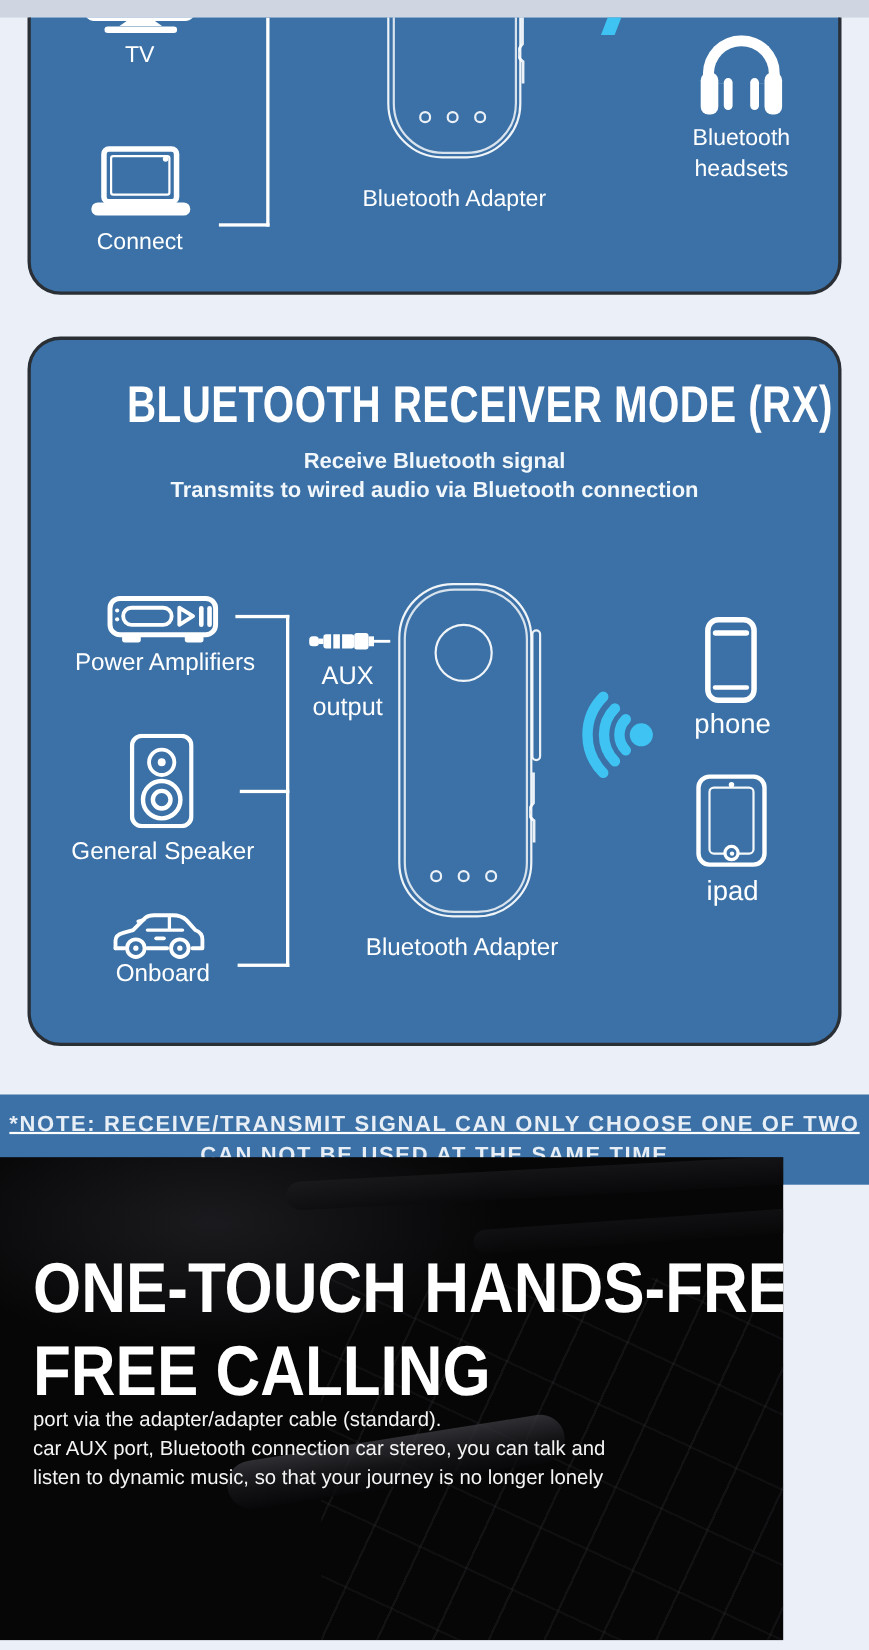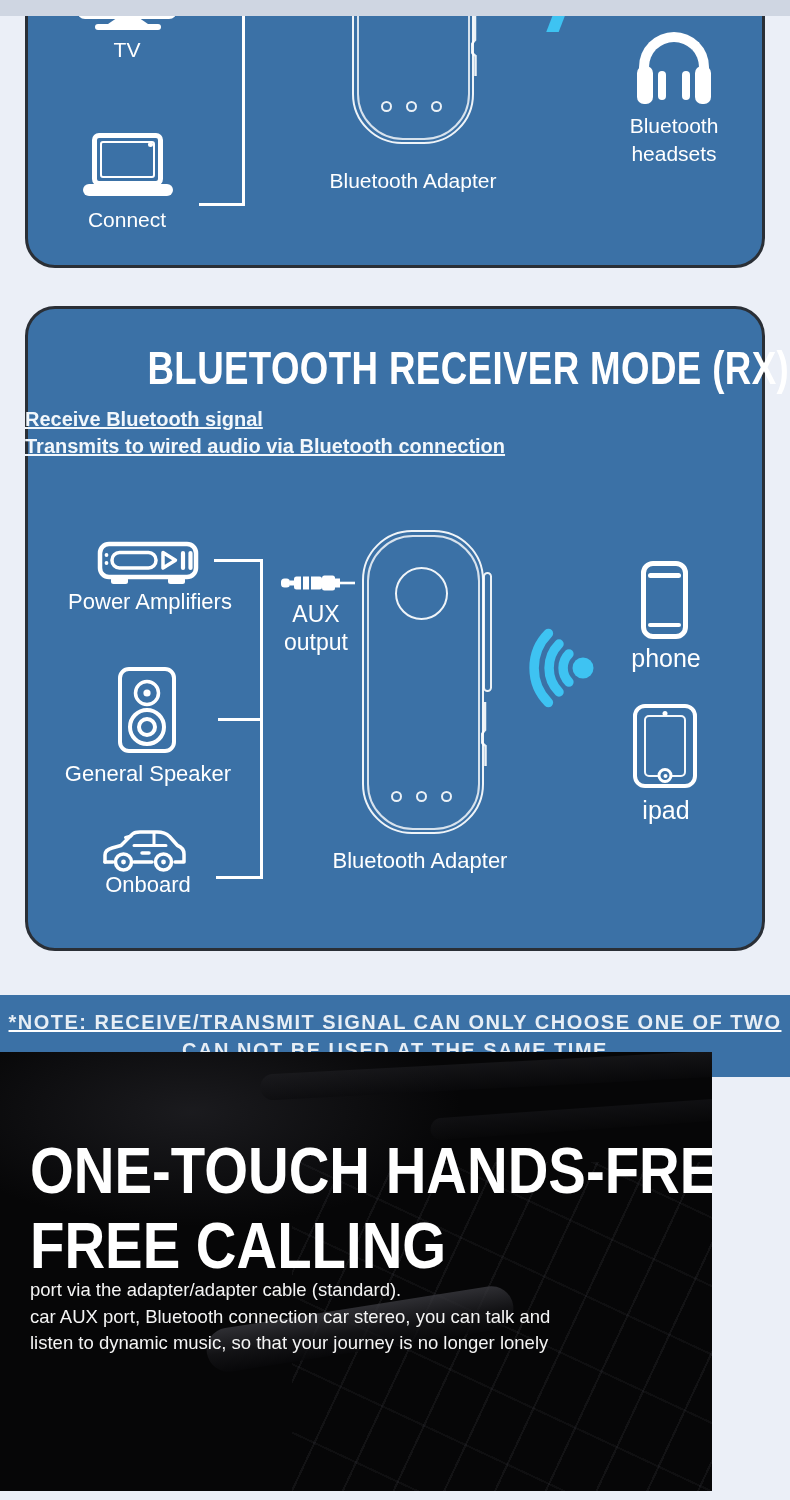--- a/index.html
+++ b/index.html
@@ -52,24 +52,24 @@
   .dev-outer{position:absolute;inset:0;border:2.5px solid rgba(255,255,255,.92);border-radius:50px;}
   .dev-inner{position:absolute;inset:4.5px;border:2px solid rgba(255,255,255,.8);border-radius:46px;}
   .dev-circle{position:absolute;left:33px;top:37px;width:53px;height:53px;border:2.5px solid rgba(255,255,255,.92);border-radius:50%;}
   .dev-dot{position:absolute;top:261px;width:11px;height:11px;border:2.5px solid rgba(255,255,255,.9);border-radius:50%;}
   .dev-dot.d1{left:29px;} .dev-dot.d2{left:54px;} .dev-dot.d3{left:79px;}
   .dev-clip{position:absolute;left:121px;top:42px;width:9px;height:120px;border:2.5px solid rgba(255,255,255,.9);border-radius:5px;}
   .dev-hook{position:absolute;left:119px;top:172px;width:14px;height:66px;}
   .dev-hook path{fill:none;stroke:rgba(255,255,255,.9);stroke-width:2.5;}
 
   
-  .rx-title{left:25px;top:324px;width:740px;text-align:center;padding-left:32px;}
+  .rx-title{left:25px;top:324px;width:740px;text-align:center;}
   .rx-title span{display:inline-block;font-size:47px;font-weight:800;letter-spacing:.5px;
     transform:scaleX(.78);transform-origin:center;white-space:nowrap;}
-  .rx-sub{left:25px;width:740px;font-size:20px;font-weight:600;color:#F2F7FB;text-decoration:underline;}
+  .rx-sub{left:25px;width:740px;text-align:center;font-size:20px;font-weight:600;color:#F2F7FB;}
 
   
   .icon-svg{position:absolute;}
   .icon-svg path,.icon-svg rect,.icon-svg circle,.icon-svg line{vector-effect:non-scaling-stroke;}
 
   .phone-icon{left:641px;top:545px;width:47px;height:78px;border:5px solid #fff;border-radius:12px;}
   .phone-icon::before,.phone-icon::after{content:"";position:absolute;left:2px;right:2px;height:4.5px;background:#fff;border-radius:3px;}
   .phone-icon::before{top:7px;} .phone-icon::after{bottom:7px;}
 
   .ipad-icon{left:633px;top:688px;width:64px;height:84px;border:4.5px solid #fff;border-radius:12px;}

